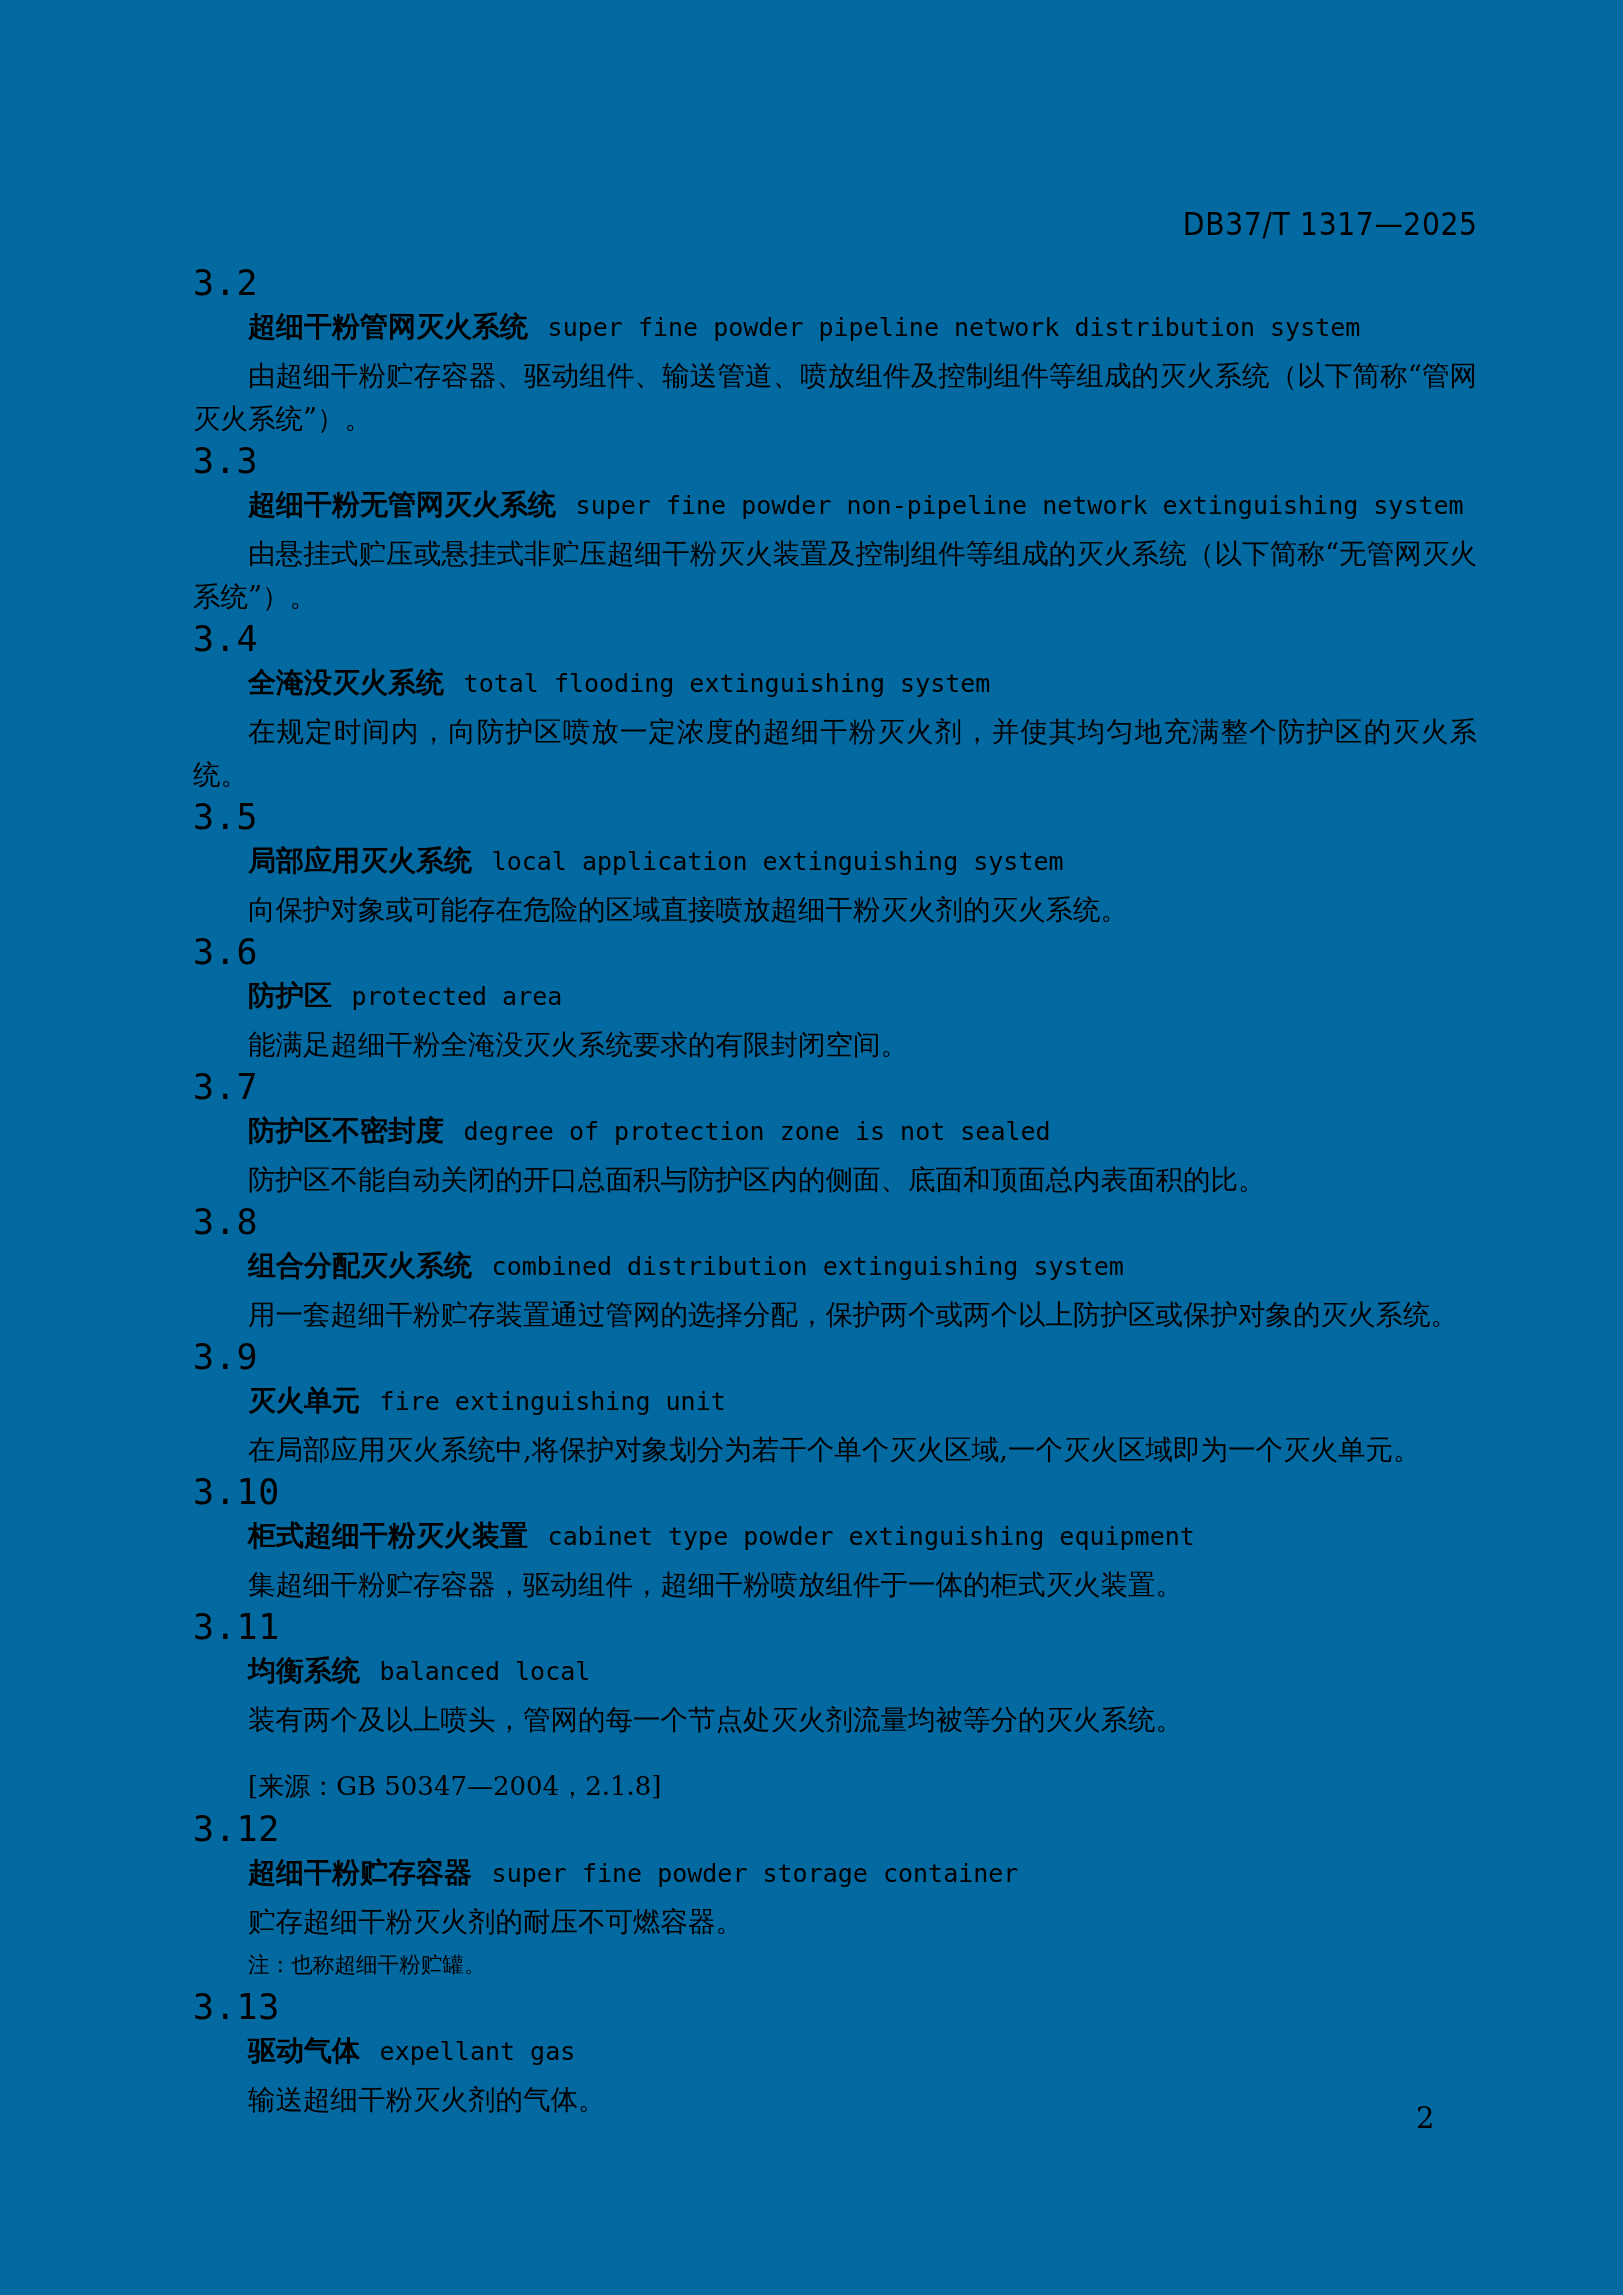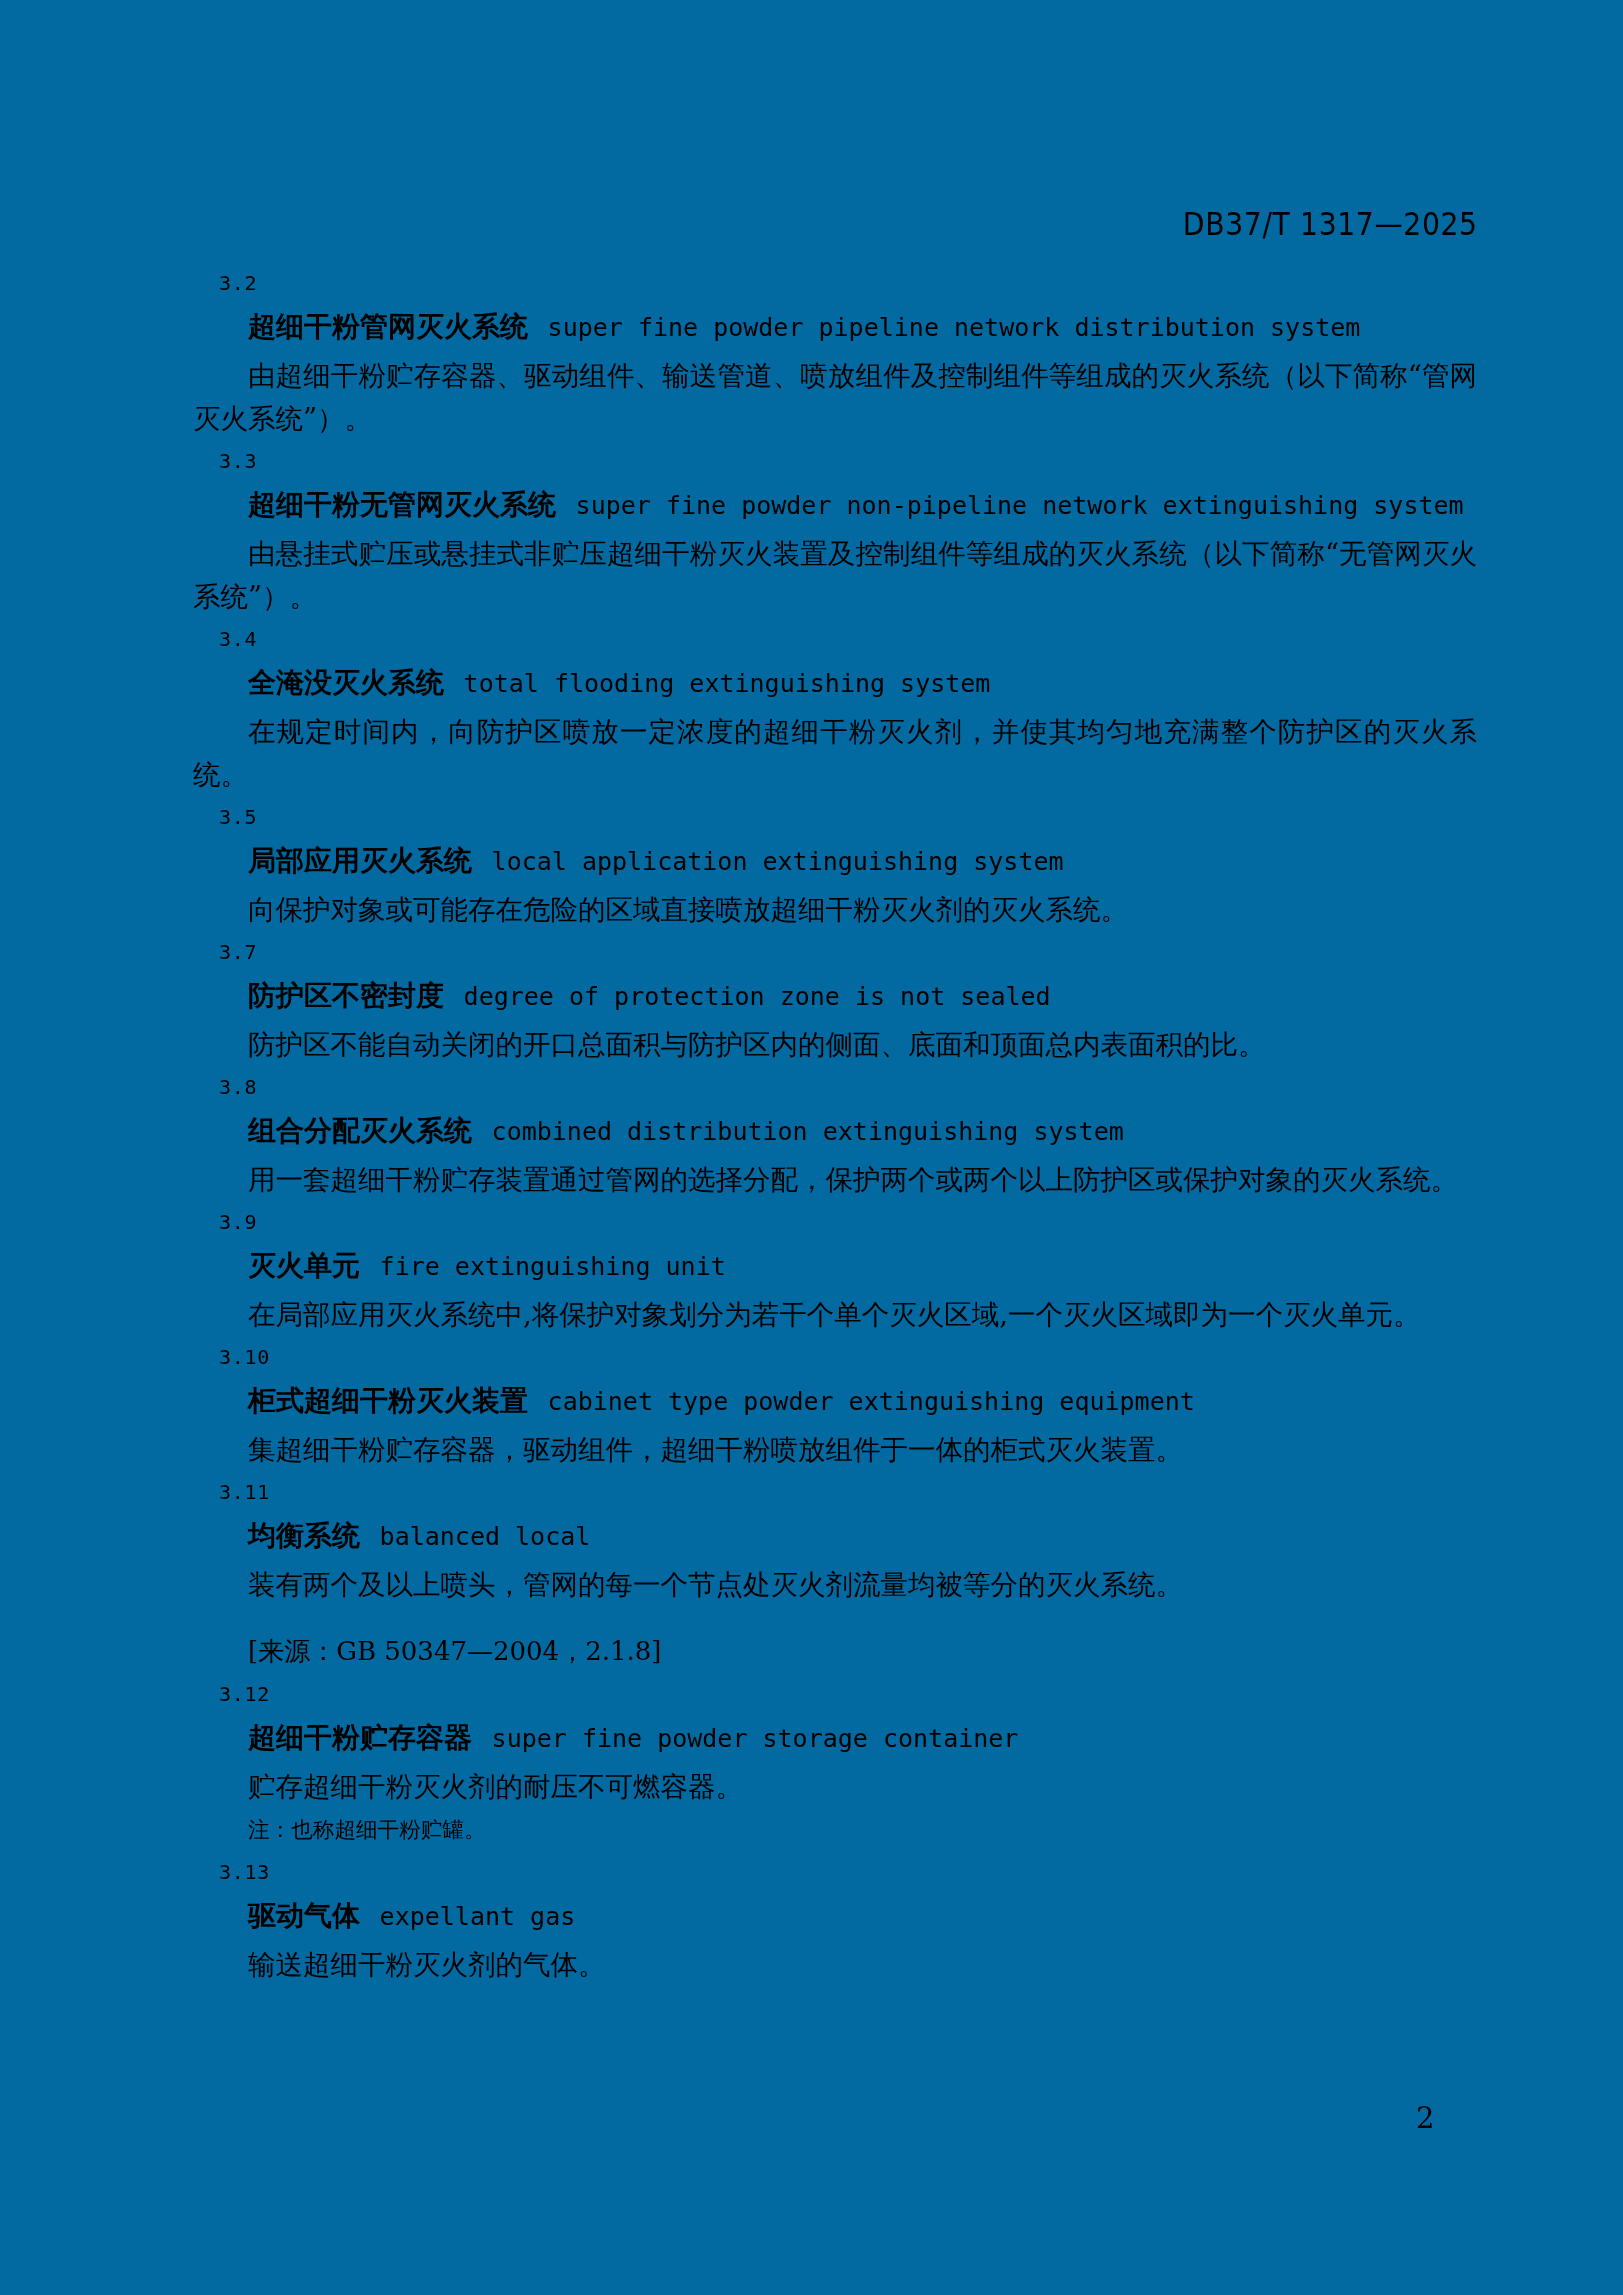--- a/index.html
+++ b/index.html
@@ -26,24 +26,23 @@
     white-space: nowrap;
   }
   .content {
     position: absolute;
     left: 193px;
     top: 262px;
     width: 1284px;
   }
   .clause-num {
     font-family: "DejaVu Sans Mono", monospace;
-    font-size: 20px;
+    font-size: 35px;
     line-height: 43px;
     letter-spacing: 0.7px;
-    margin-left: 26px;
   }
   .term-line {
     line-height: 43px;
     white-space: nowrap;
     padding-left: 55px;
   }
   .term-zh {
     font-family: "DejaVu Sans", sans-serif;
     font-weight: 700;
     font-size: 28px;
@@ -117,20 +116,28 @@
 
   <div class="section">
     <div class="clause-num">3.5</div>
     <div class="term-line">
       <span class="term-zh">局部应用灭火系统</span><span class="term-en">local application extinguishing system</span>
     </div>
     <div class="definition">向保护对象或可能存在危险的区域直接喷放超细干粉灭火剂的灭火系统。</div>
 
   </div>
 
+  <div class="section">
+    <div class="clause-num">3.6</div>
+    <div class="term-line">
+      <span class="term-zh">防护区</span><span class="term-en">protected area</span>
+    </div>
+    <div class="definition">能满足超细干粉全淹没灭火系统要求的有限封闭空间。</div>
+
+  </div>
 
   <div class="section">
     <div class="clause-num">3.7</div>
     <div class="term-line">
       <span class="term-zh">防护区不密封度</span><span class="term-en">degree of protection zone is not sealed</span>
     </div>
     <div class="definition">防护区不能自动关闭的开口总面积与防护区内的侧面、底面和顶面总内表面积的比。</div>
 
   </div>
 

